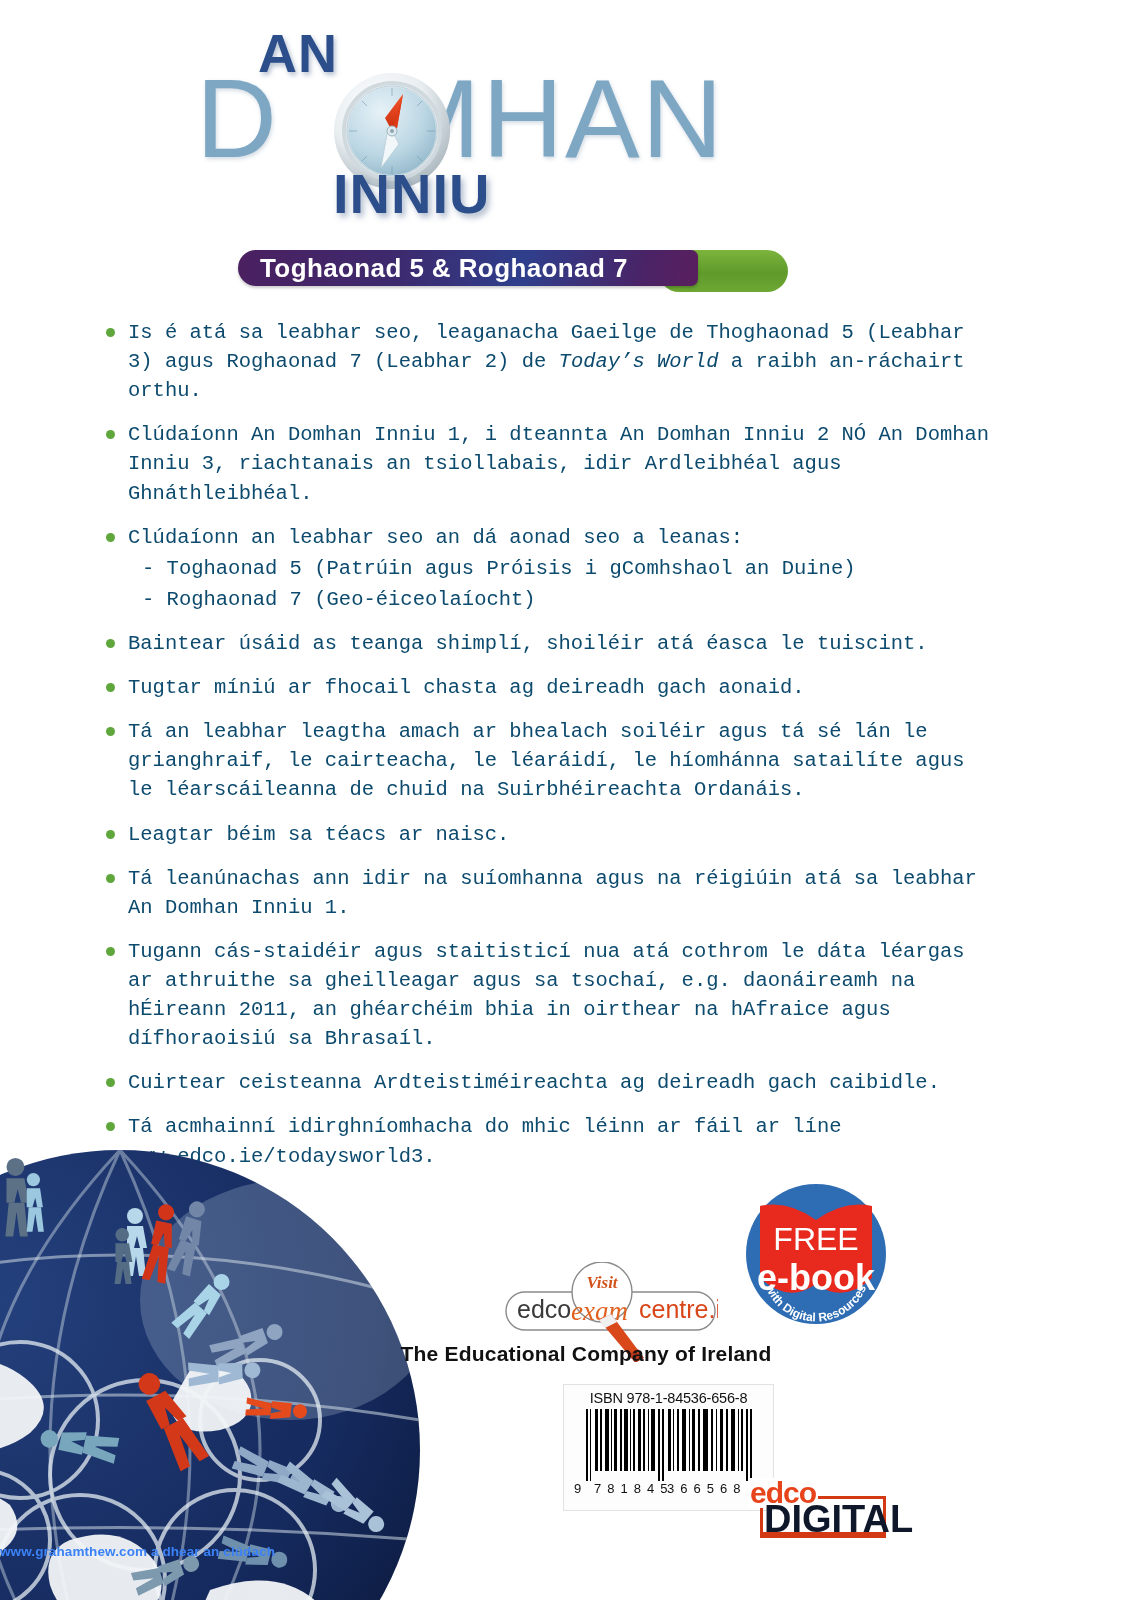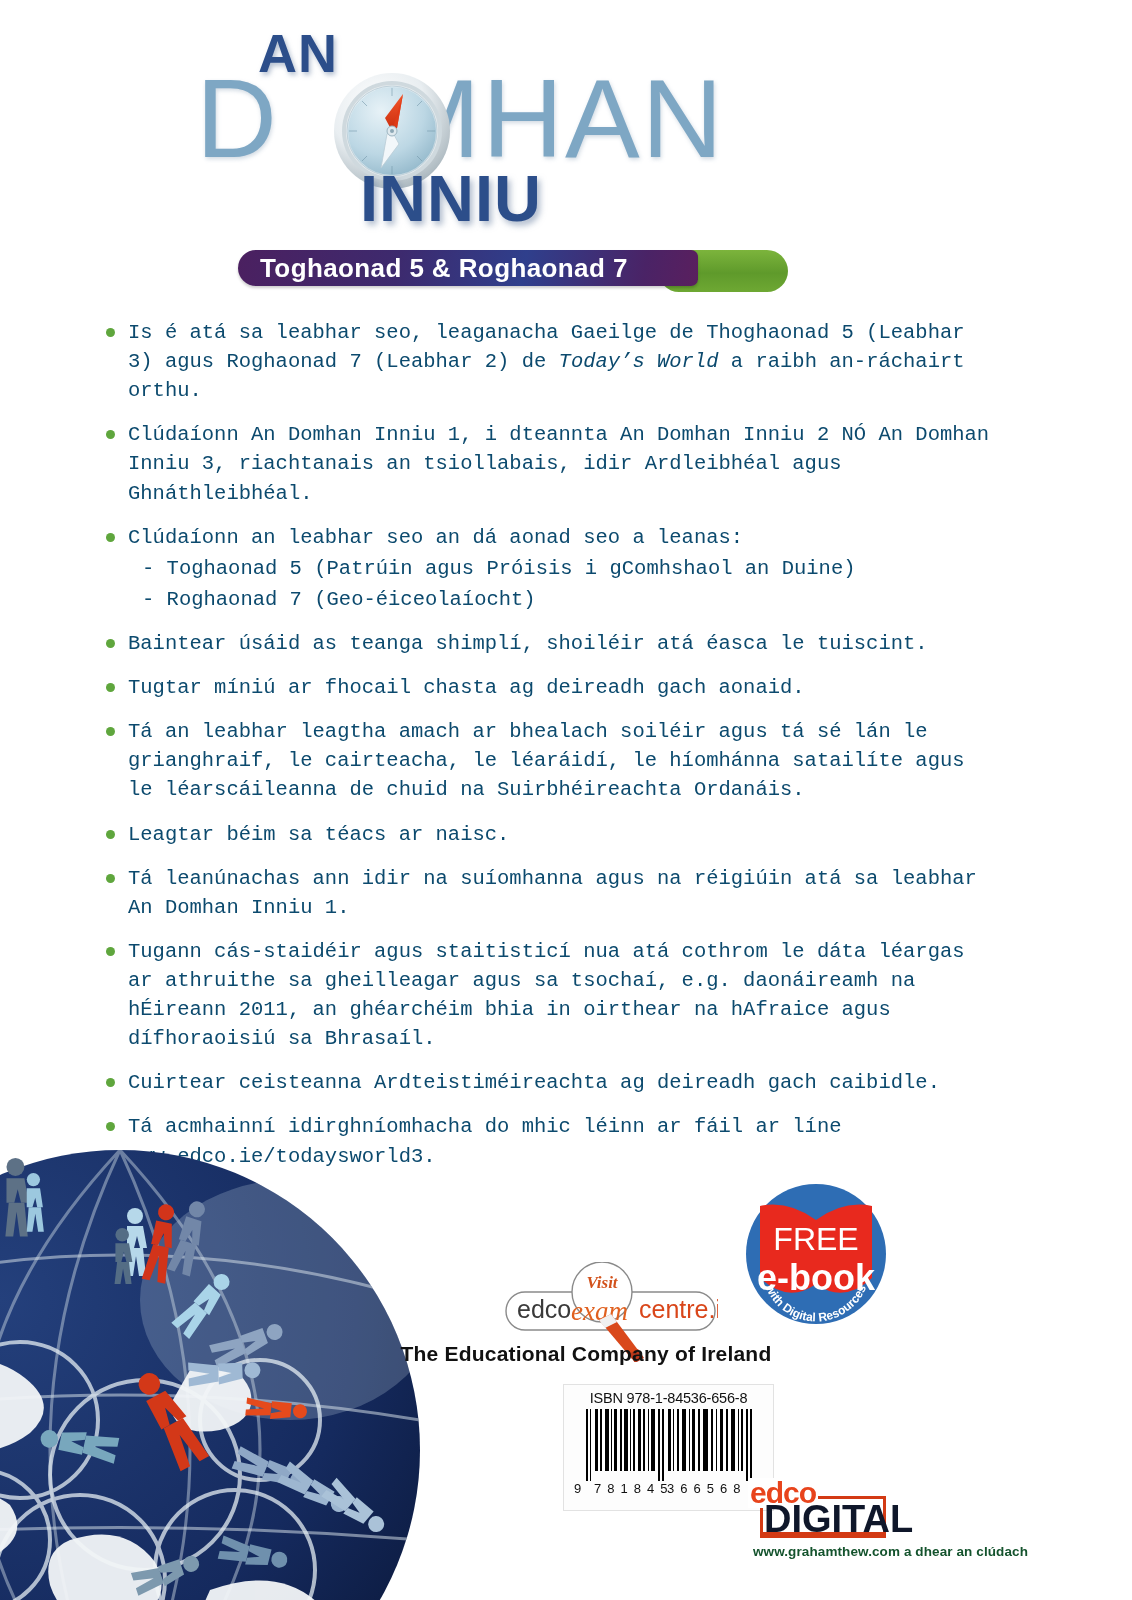--- a/index.html
+++ b/index.html
@@ -46,23 +46,23 @@
     line-height: 1;
     text-shadow: 1px 2px 4px rgba(150,170,190,0.45);
     white-space: nowrap;
   }
   .logo-compass-spacer {
     display: inline-block;
     width: 108px;
   }
   .logo-inniu {
     position: absolute;
-    left: 360px;
+    left: 333px;
     top: 158px;
-    font-size: 65px;
+    font-size: 56px;
     font-weight: bold;
     letter-spacing: 1px;
     color: #2c4e8a;
     line-height: 1;
     text-shadow: 3px 4px 6px rgba(120,140,170,0.6);
   }
 
   
   .compass {
     position: absolute;
@@ -265,24 +265,24 @@
     width: 126px;
     height: 6px;
     background: #d33a14;
     z-index: 1;
   }
   .credit-line {
     position: absolute;
     left: 0;
     top: 1544px;
     width: 1028px;
-    text-align: right;
+    text-align: left;
     font-size: 13.5px;
     font-weight: bold;
-    color: #14532d;
+    color: #3b82f6;
     letter-spacing: 0.1px;
   }
 </style>
 </head>
 <body>
 
 <div class="logo-block">
 
   <div class="logo-an">AN</div>
 

